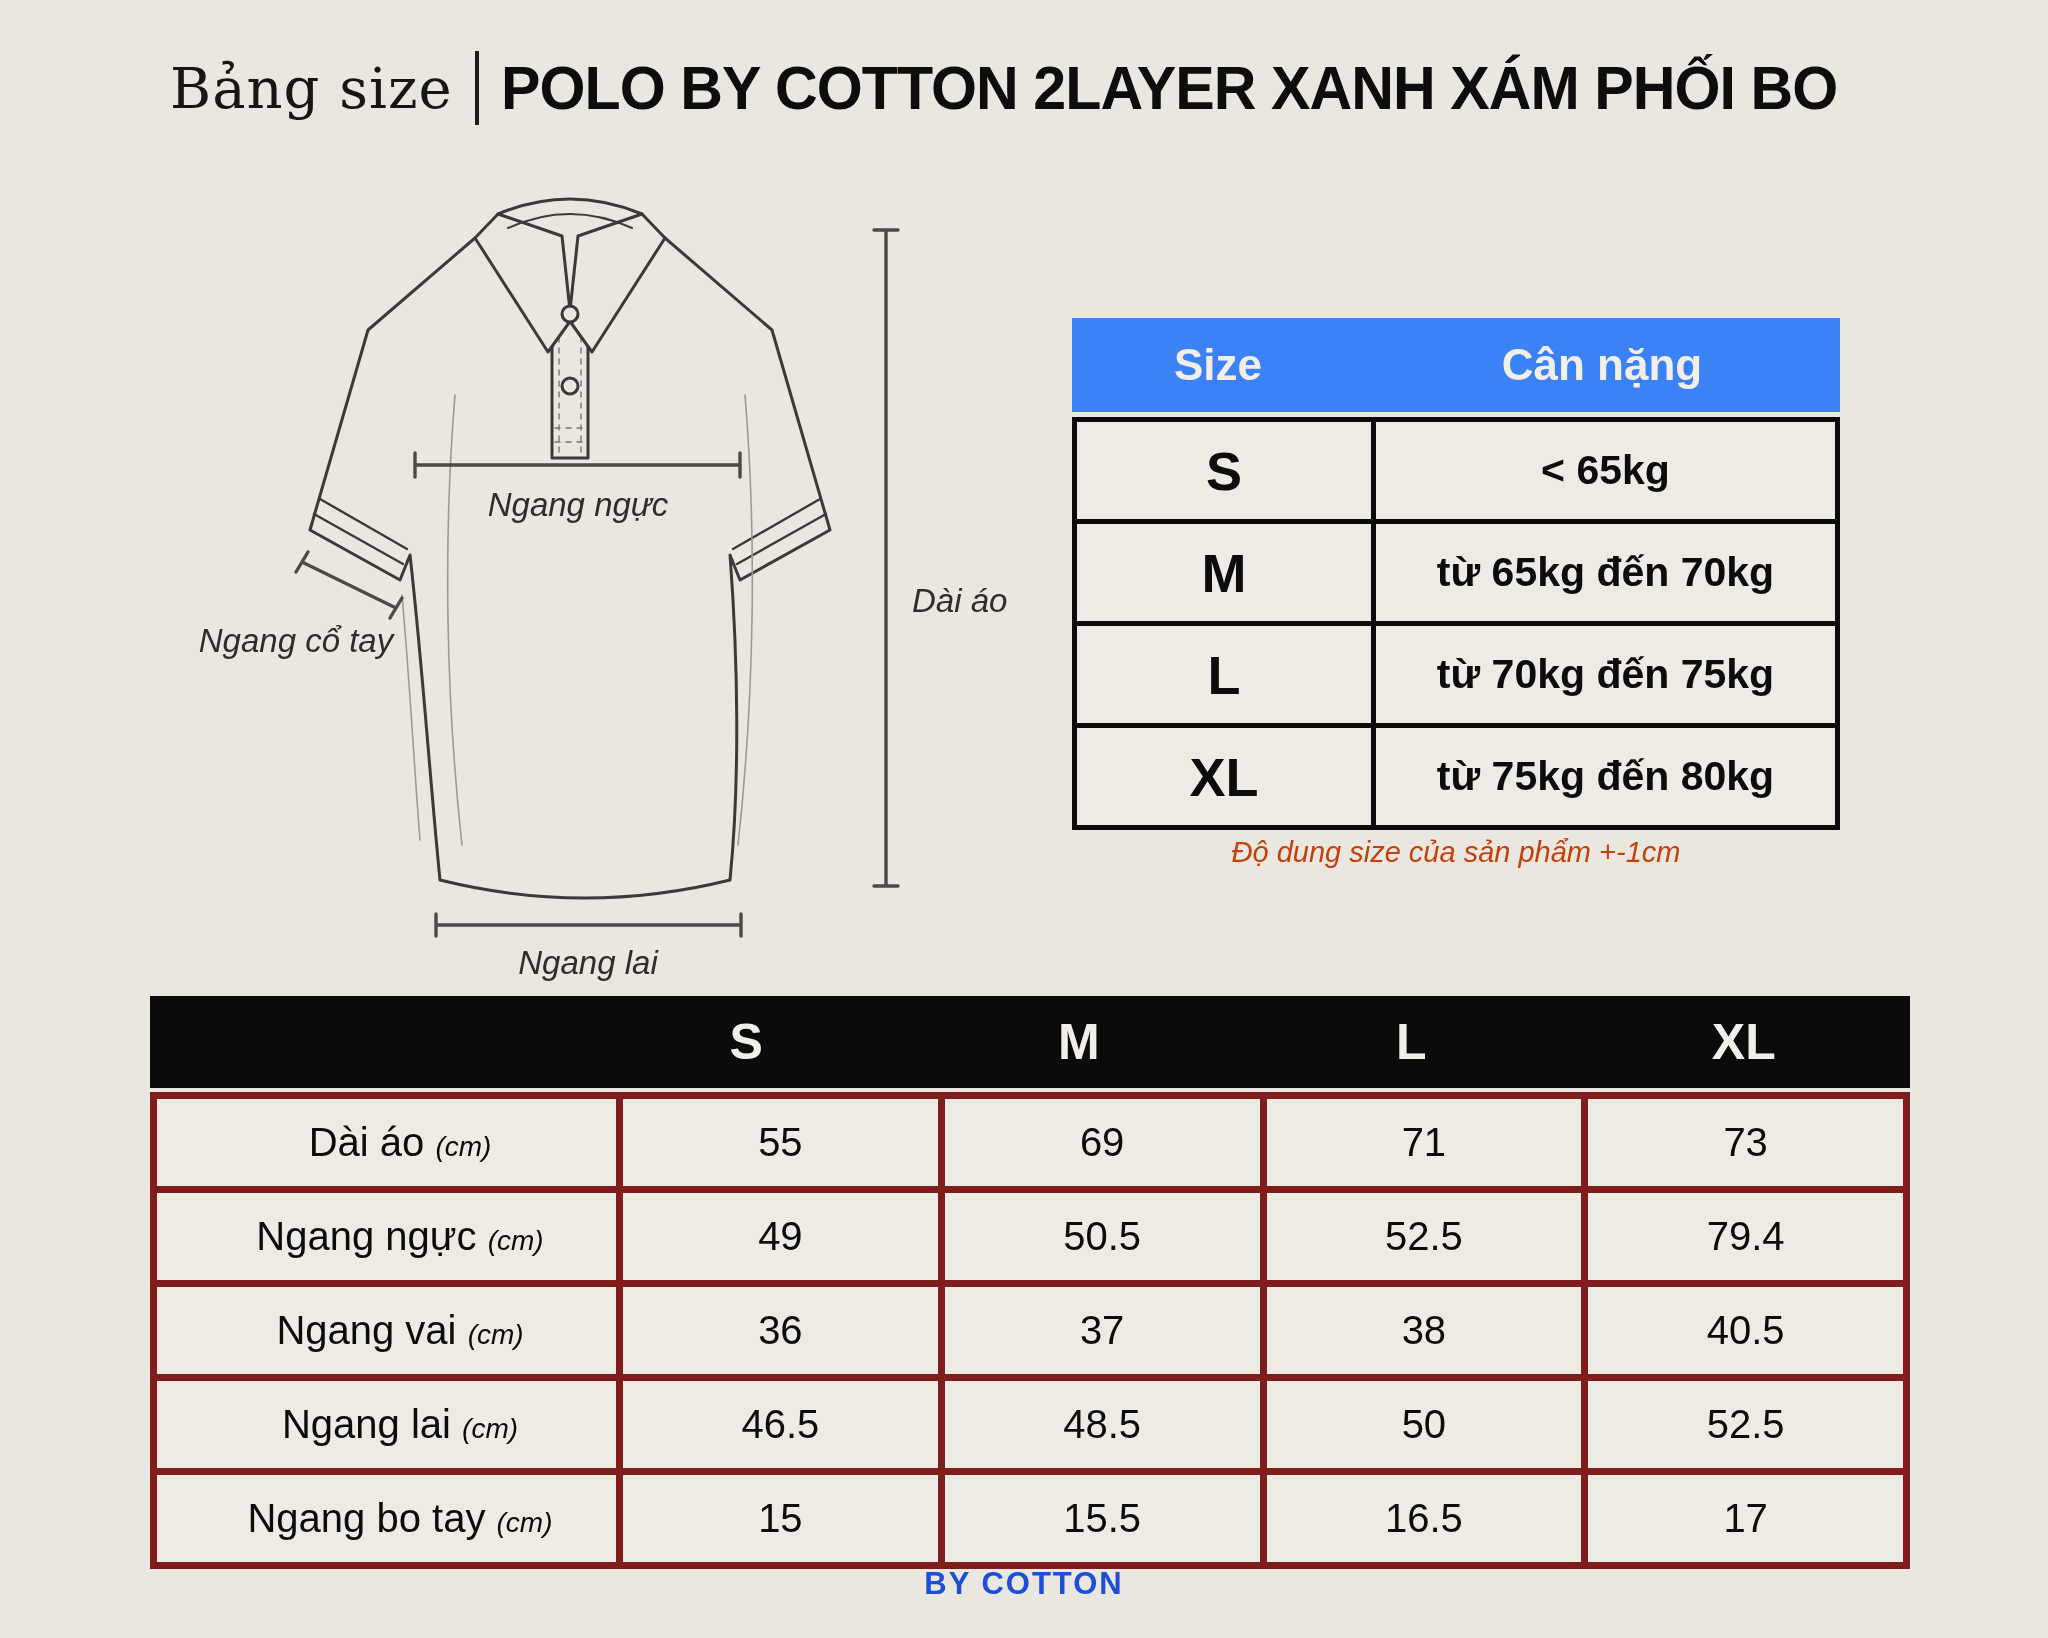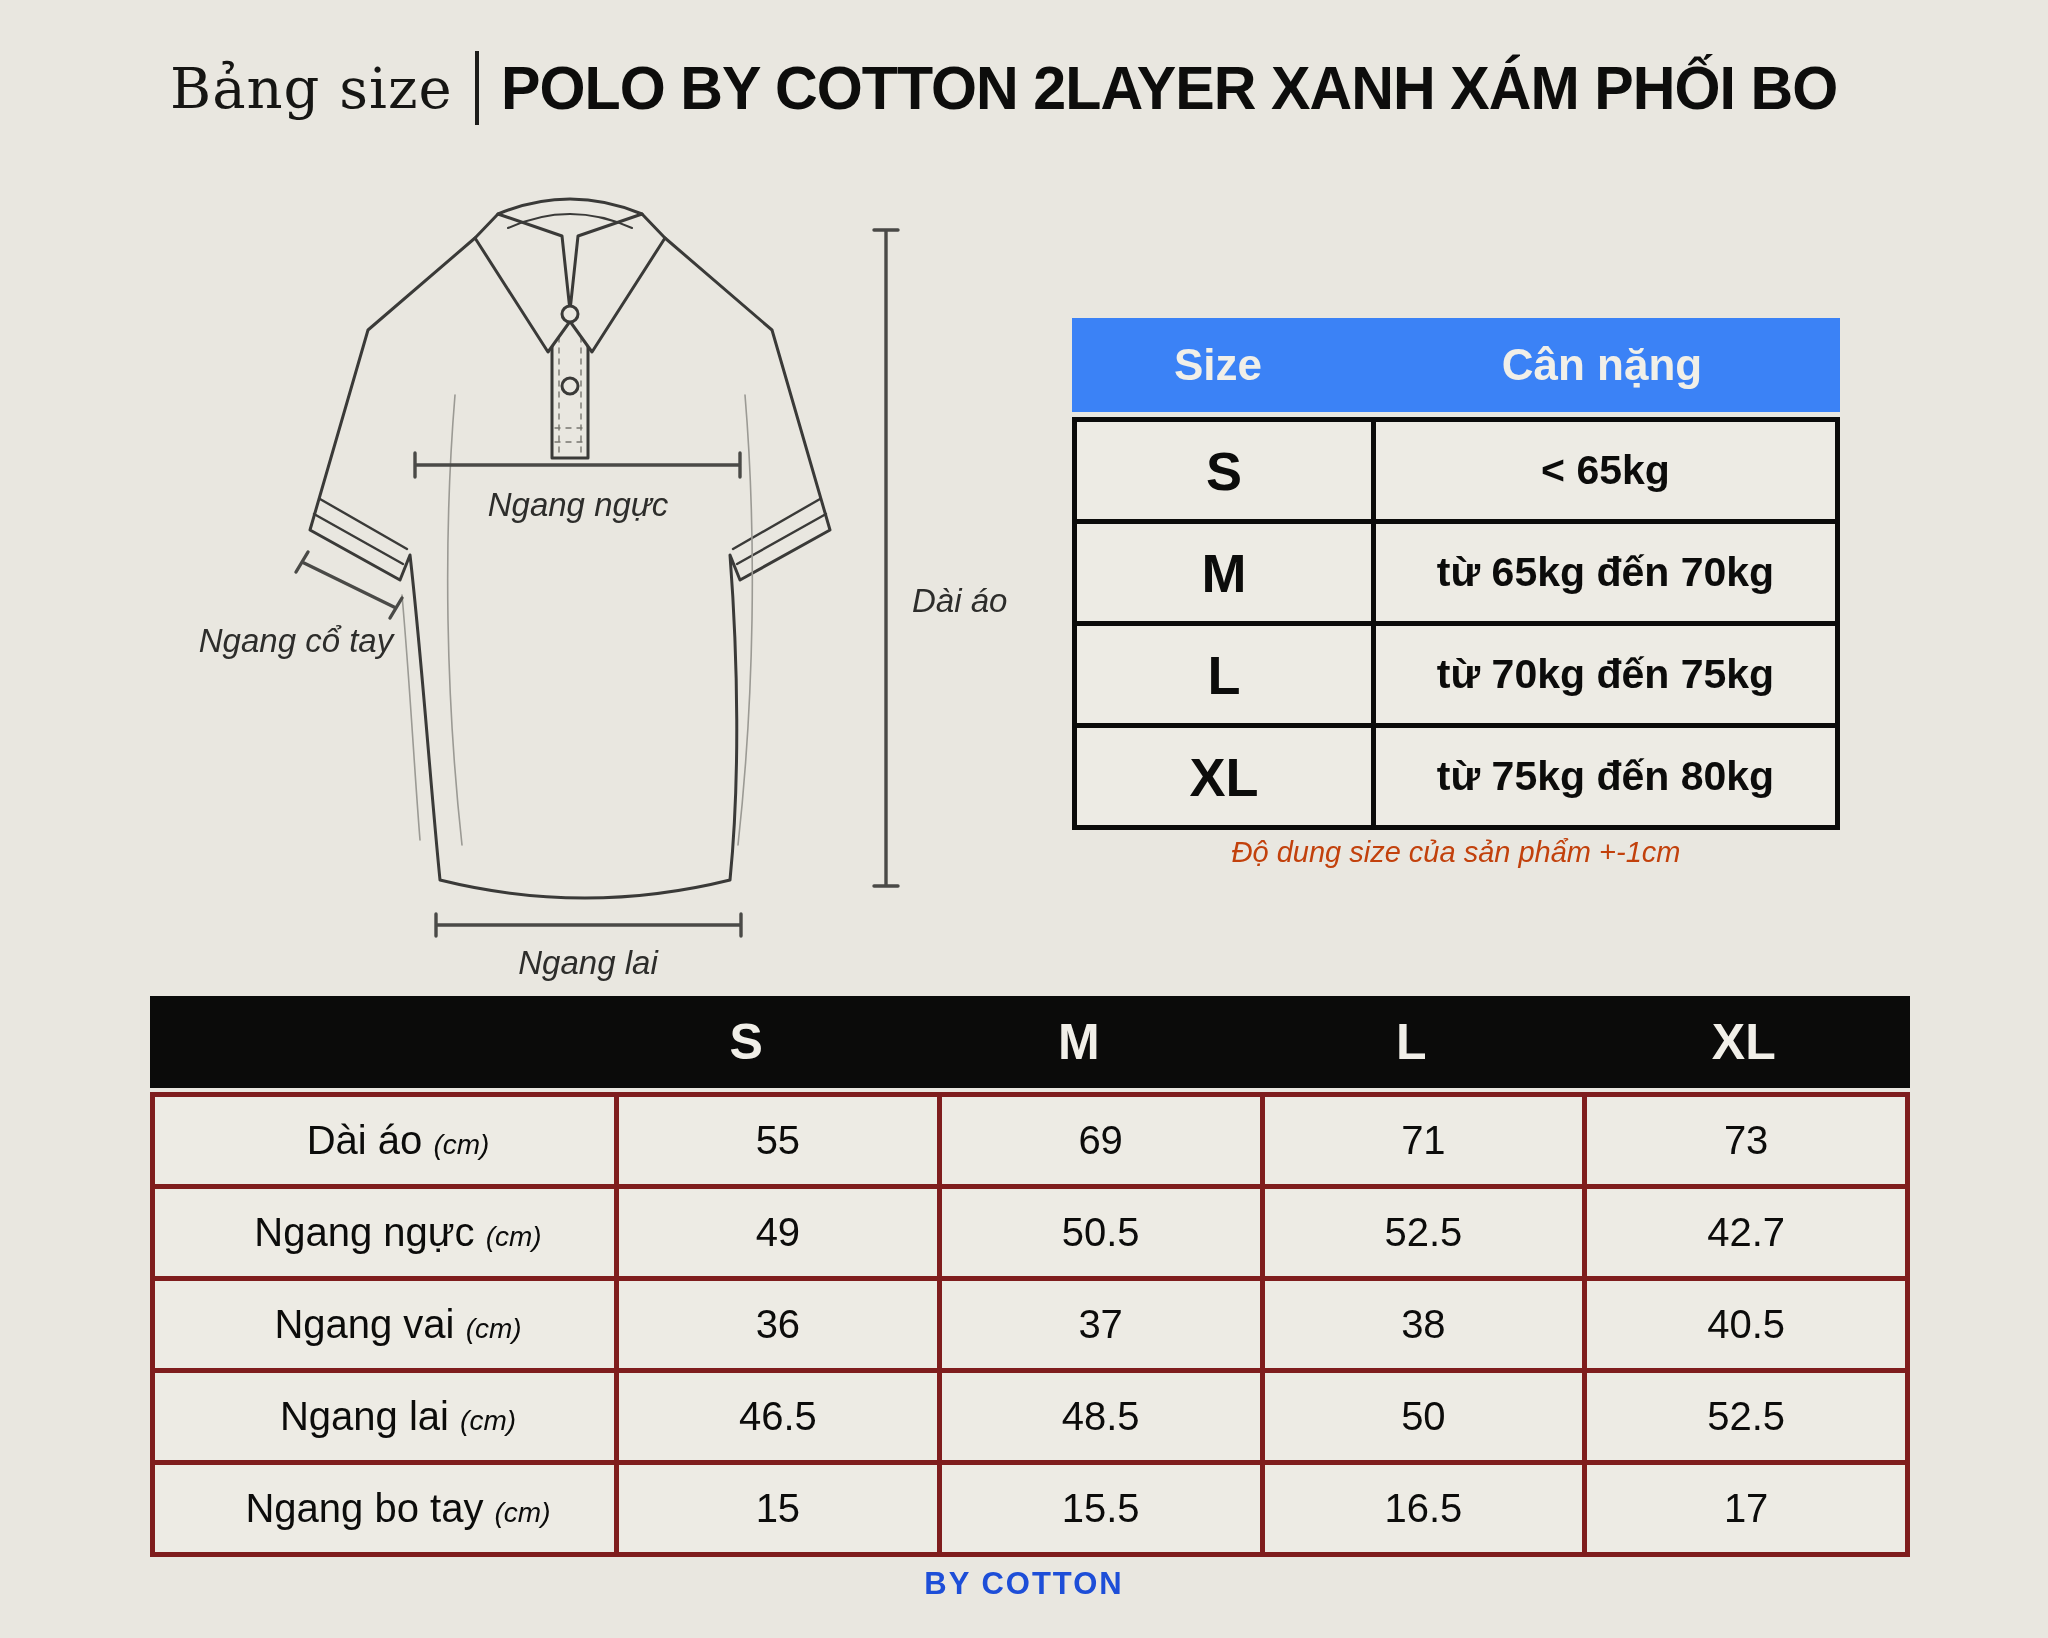--- a/index.html
+++ b/index.html
@@ -31,21 +31,21 @@
   td.wt-size{width:292px;font-weight:800;font-size:54px;}
   td.wt-weight{font-size:41px;font-weight:600;}
   .wnote{left:1072px;top:836px;width:768px;text-align:center;font-style:italic;font-size:29px;color:#c2410c;}
 
   
   .stable{left:150px;top:996px;width:1760px;}
   .st-header{display:flex;align-items:center;background:#0b0b0a;height:92px;color:#f1efe8;font-weight:700;font-size:50px;}
   .st-h-label{width:430px;}
   .st-h-col{width:332.5px;text-align:center;}
   table.st-body{width:100%;border-collapse:collapse;margin-top:4px;}
-  table.st-body td{border:5px solid #7f1d1d;background:#edebe4;height:85px;text-align:center;vertical-align:middle;font-size:40px;font-weight:500;}
+  table.st-body td{border:7px solid #7f1d1d;background:#edebe4;height:85px;text-align:center;vertical-align:middle;font-size:40px;font-weight:500;}
   td.st-label{width:430px;text-align:left;padding-left:28px;font-size:36px;font-weight:700;}
   .unit{font-style:italic;font-weight:400;font-size:28px;}
 
   
   .footer{left:0;top:1566px;width:2048px;text-align:center;font-size:31px;font-weight:600;letter-spacing:2px;color:#1d4ed8;}
 </style>
 </head>
 <body>
 
 <div class="abs header">
@@ -144,21 +144,21 @@
         <td>73</td>
       </tr>
       <tr>
         <td class="st-label">
           <span>Ngang ngực</span>
           <span class="unit">(cm)</span>
         </td>
         <td>49</td>
         <td>50.5</td>
         <td>52.5</td>
-        <td>42.7</td>
+        <td>79.4</td>
       </tr>
       <tr>
         <td class="st-label">
           <span>Ngang vai</span>
           <span class="unit">(cm)</span>
         </td>
         <td>36</td>
         <td>37</td>
         <td>38</td>
         <td>40.5</td>

